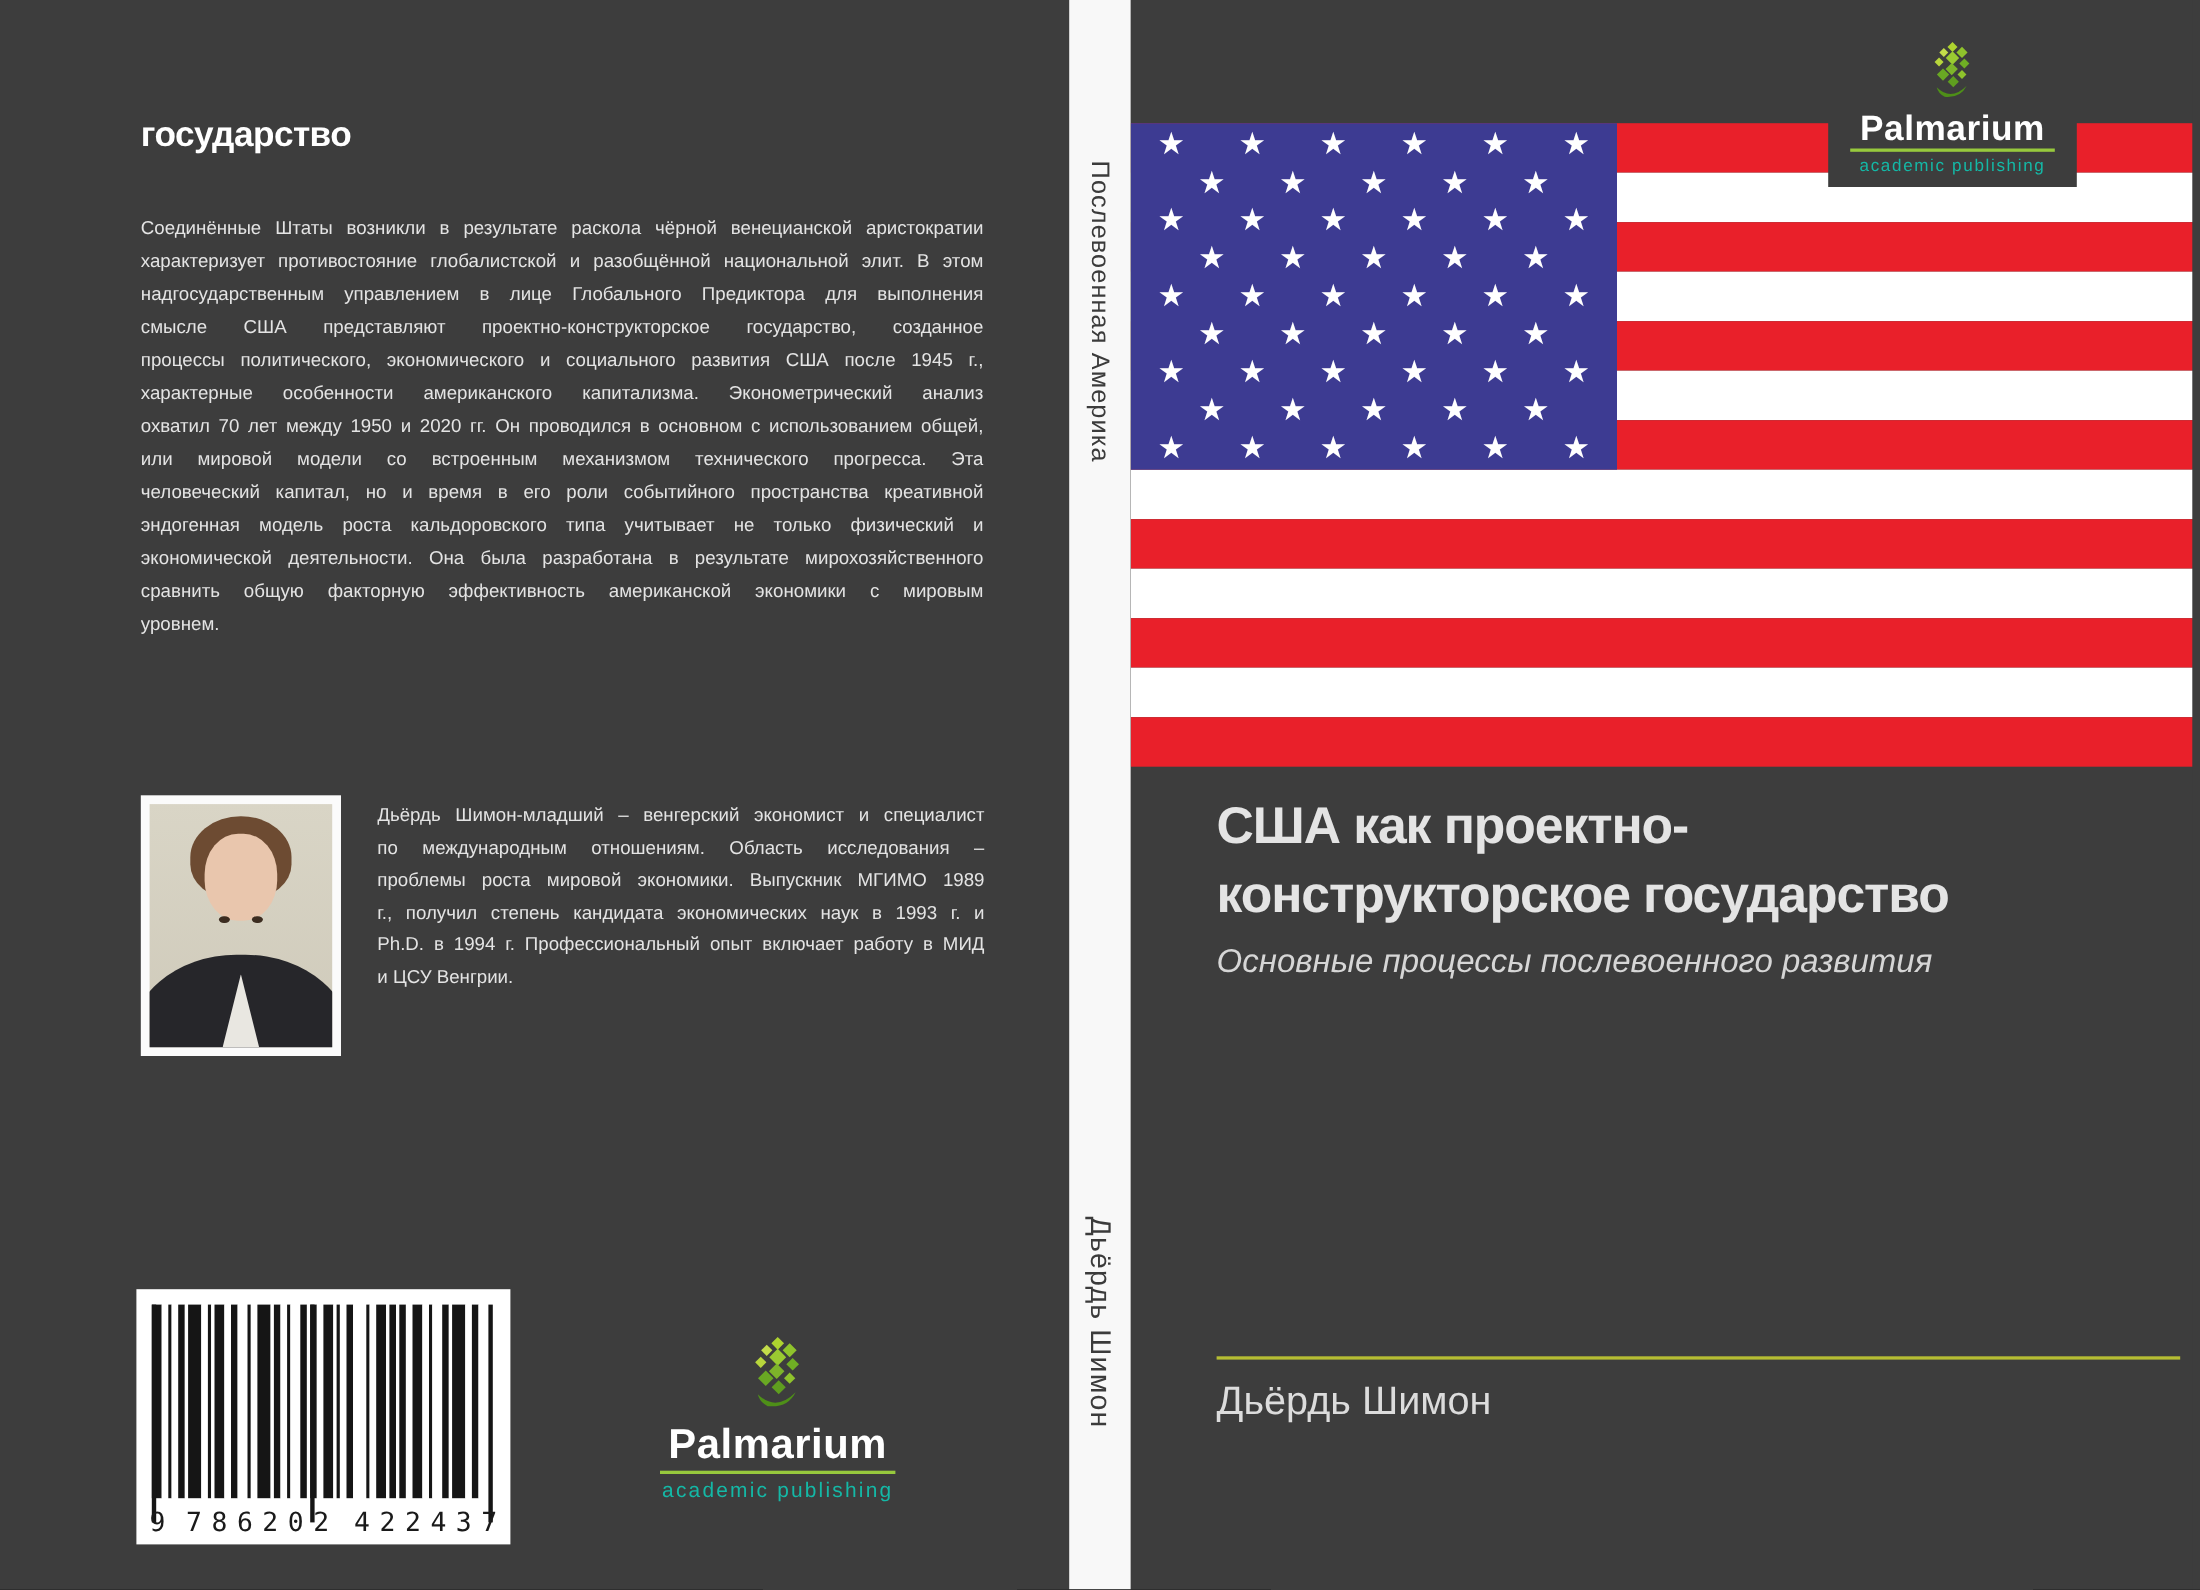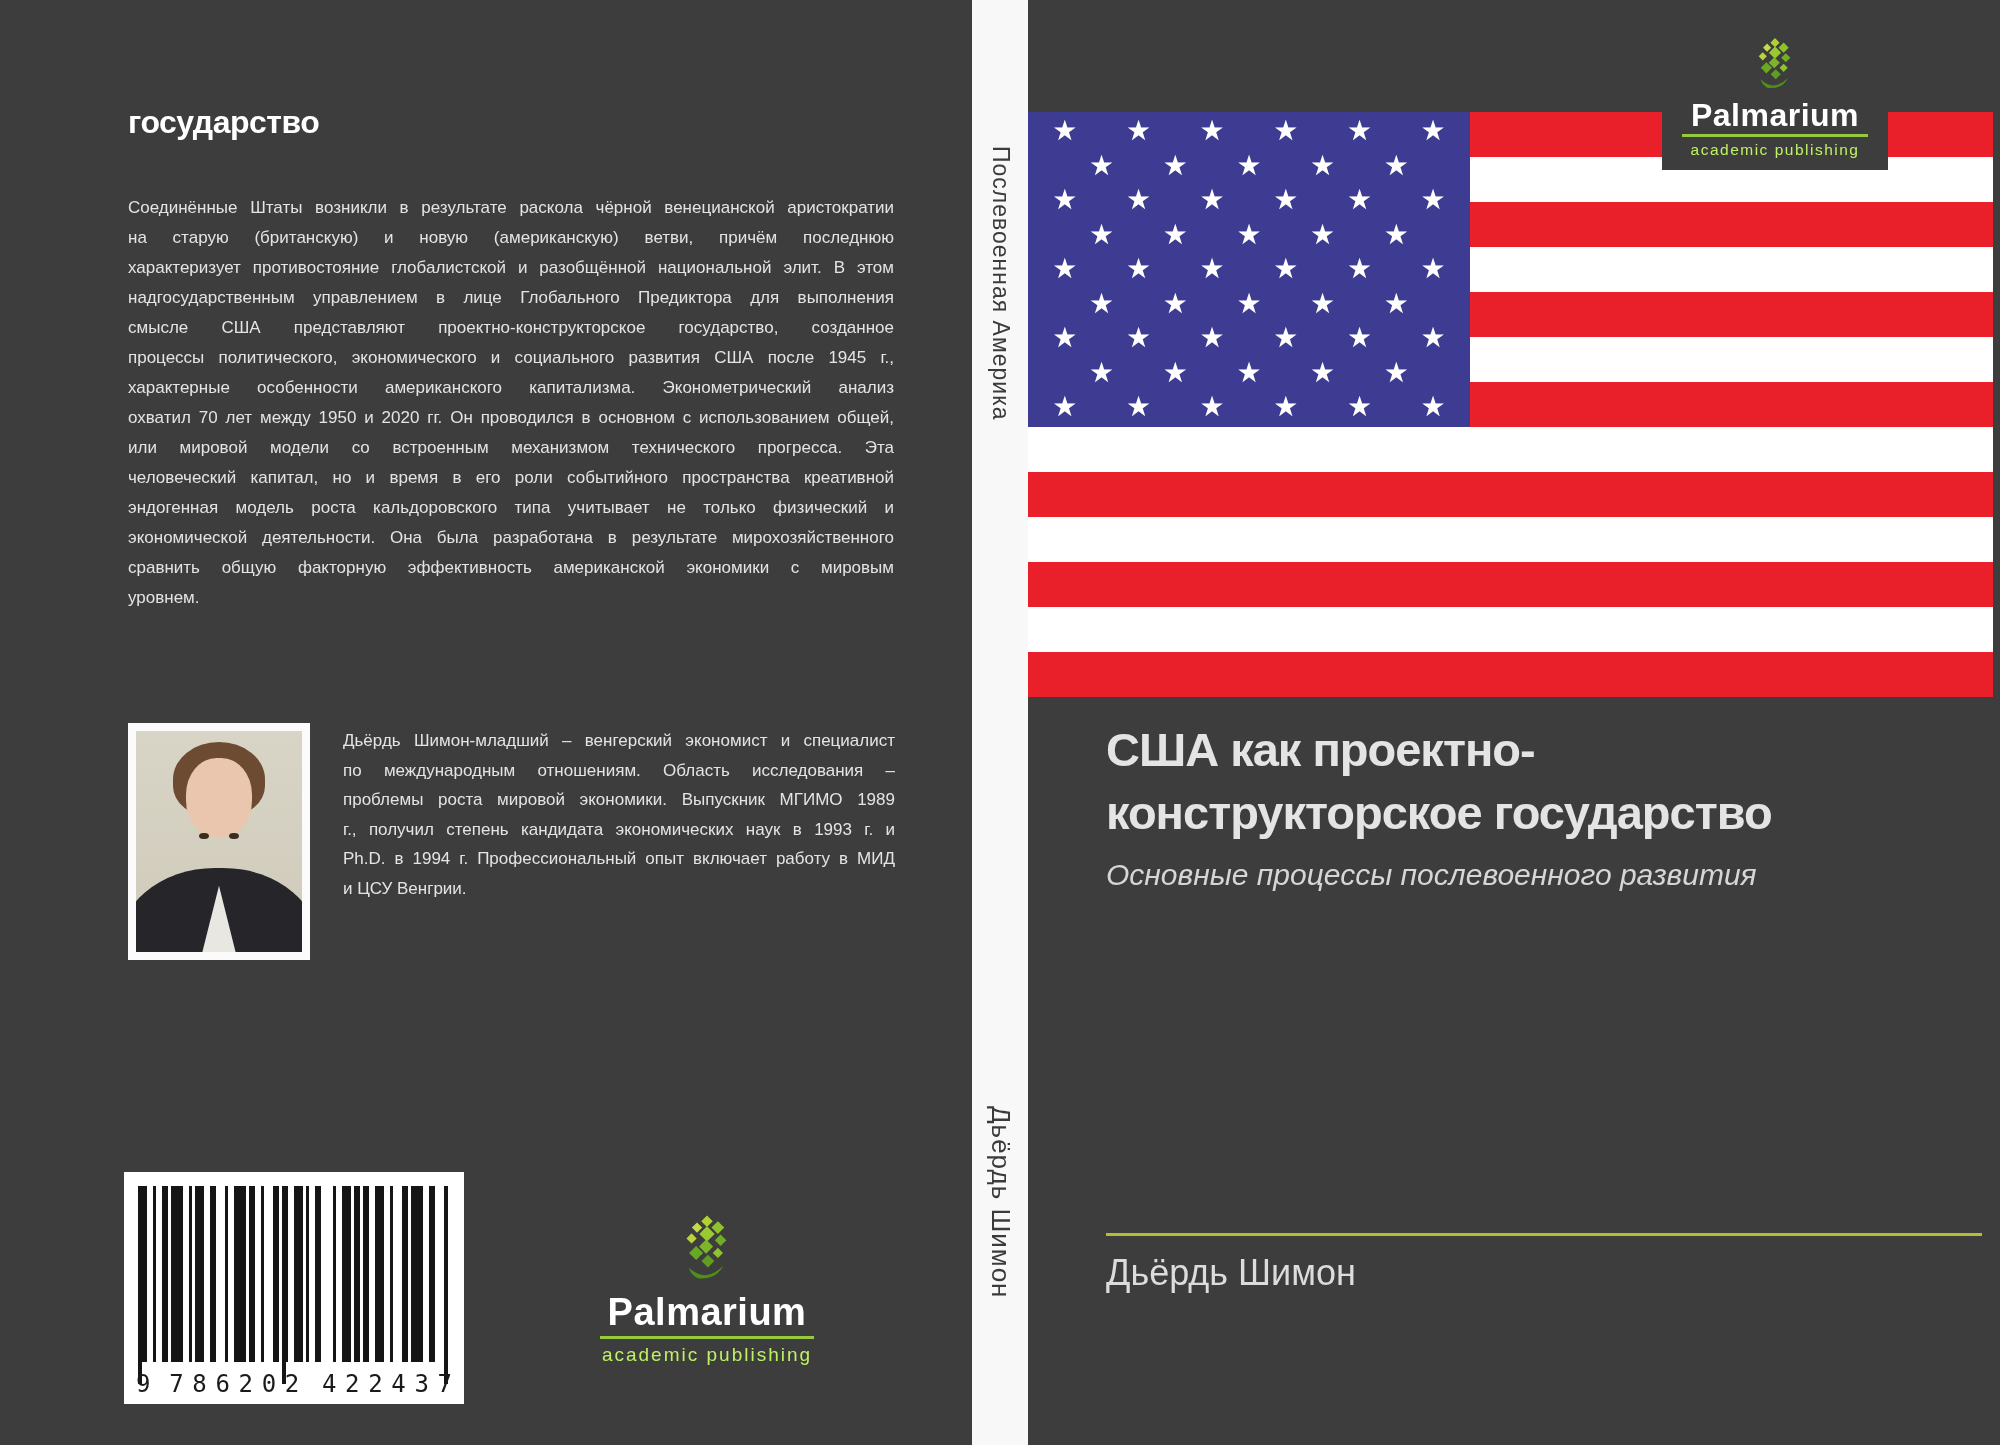--- a/index.html
+++ b/index.html
@@ -35,21 +35,21 @@
   .bars .guard{position:absolute;top:0;width:4px;height:198px;background:#151515;}
   .bc-digits{position:absolute;left:12px;right:12px;bottom:6px;display:flex;justify-content:space-between;
              font-family:"DejaVu Sans Mono",monospace;font-size:24px;color:#1a1a1a;}
 
   .pub{text-align:center;}
   .pub-back{position:absolute;left:577px;top:1213px;width:260px;}
   .pub-name{font-weight:bold;color:#ffffff;letter-spacing:0.5px;}
   .pub-back .pub-name{font-size:38px;line-height:44px;margin-top:4px;}
   .pub-rule{height:3px;background:var(--green,#97c93d);margin:2px auto 5px;}
   .pub-back .pub-rule{width:214px;}
-  .pub-tagline{color:#bef264;}
+  .pub-tagline{color:#14b8a6;}
   .pub-back .pub-tagline{font-size:19px;letter-spacing:2px;}
 
   
   .spine{left:972px;width:56px;background:var(--spine-bg,#f8f8f8);}
   .spine-text{position:absolute;left:50%;transform:translateX(-50%);
               writing-mode:vertical-rl;color:#3b3b3b;white-space:nowrap;}
   .spine-top{top:146px;font-size:23px;letter-spacing:1px;}
   .spine-bottom{top:1106px;font-size:26px;letter-spacing:1px;}
 
   
@@ -80,21 +80,20 @@
 
 <div class="cover">
 
   <section class="back">
     <h1 class="back-title">
         <div class="bt-line">государство</div>
       </h1>
 
     <div class="desc">
         <div class="jline">Соединённые Штаты возникли в результате раскола чёрной венецианской аристократии</div>
-        <div class="jline">на старую (британскую) и новую (американскую) ветви, причём последнюю</div>
         <div class="jline">характеризует противостояние глобалистской и разобщённой национальной элит. В этом</div>
         <div class="jline">надгосударственным управлением в лице Глобального Предиктора для выполнения</div>
         <div class="jline">смысле США представляют проектно-конструкторское государство, созданное</div>
         <div class="jline">процессы политического, экономического и социального развития США после 1945 г.,</div>
         <div class="jline">характерные особенности американского капитализма. Эконометрический анализ</div>
         <div class="jline">охватил 70 лет между 1950 и 2020 гг. Он проводился в основном с использованием общей,</div>
         <div class="jline">или мировой модели со встроенным механизмом технического прогресса. Эта</div>
         <div class="jline">человеческий капитал, но и время в его роли событийного пространства креативной</div>
         <div class="jline">эндогенная модель роста кальдоровского типа учитывает не только физический и</div>
         <div class="jline">экономической деятельности. Она была разработана в результате мирохозяйственного</div>

